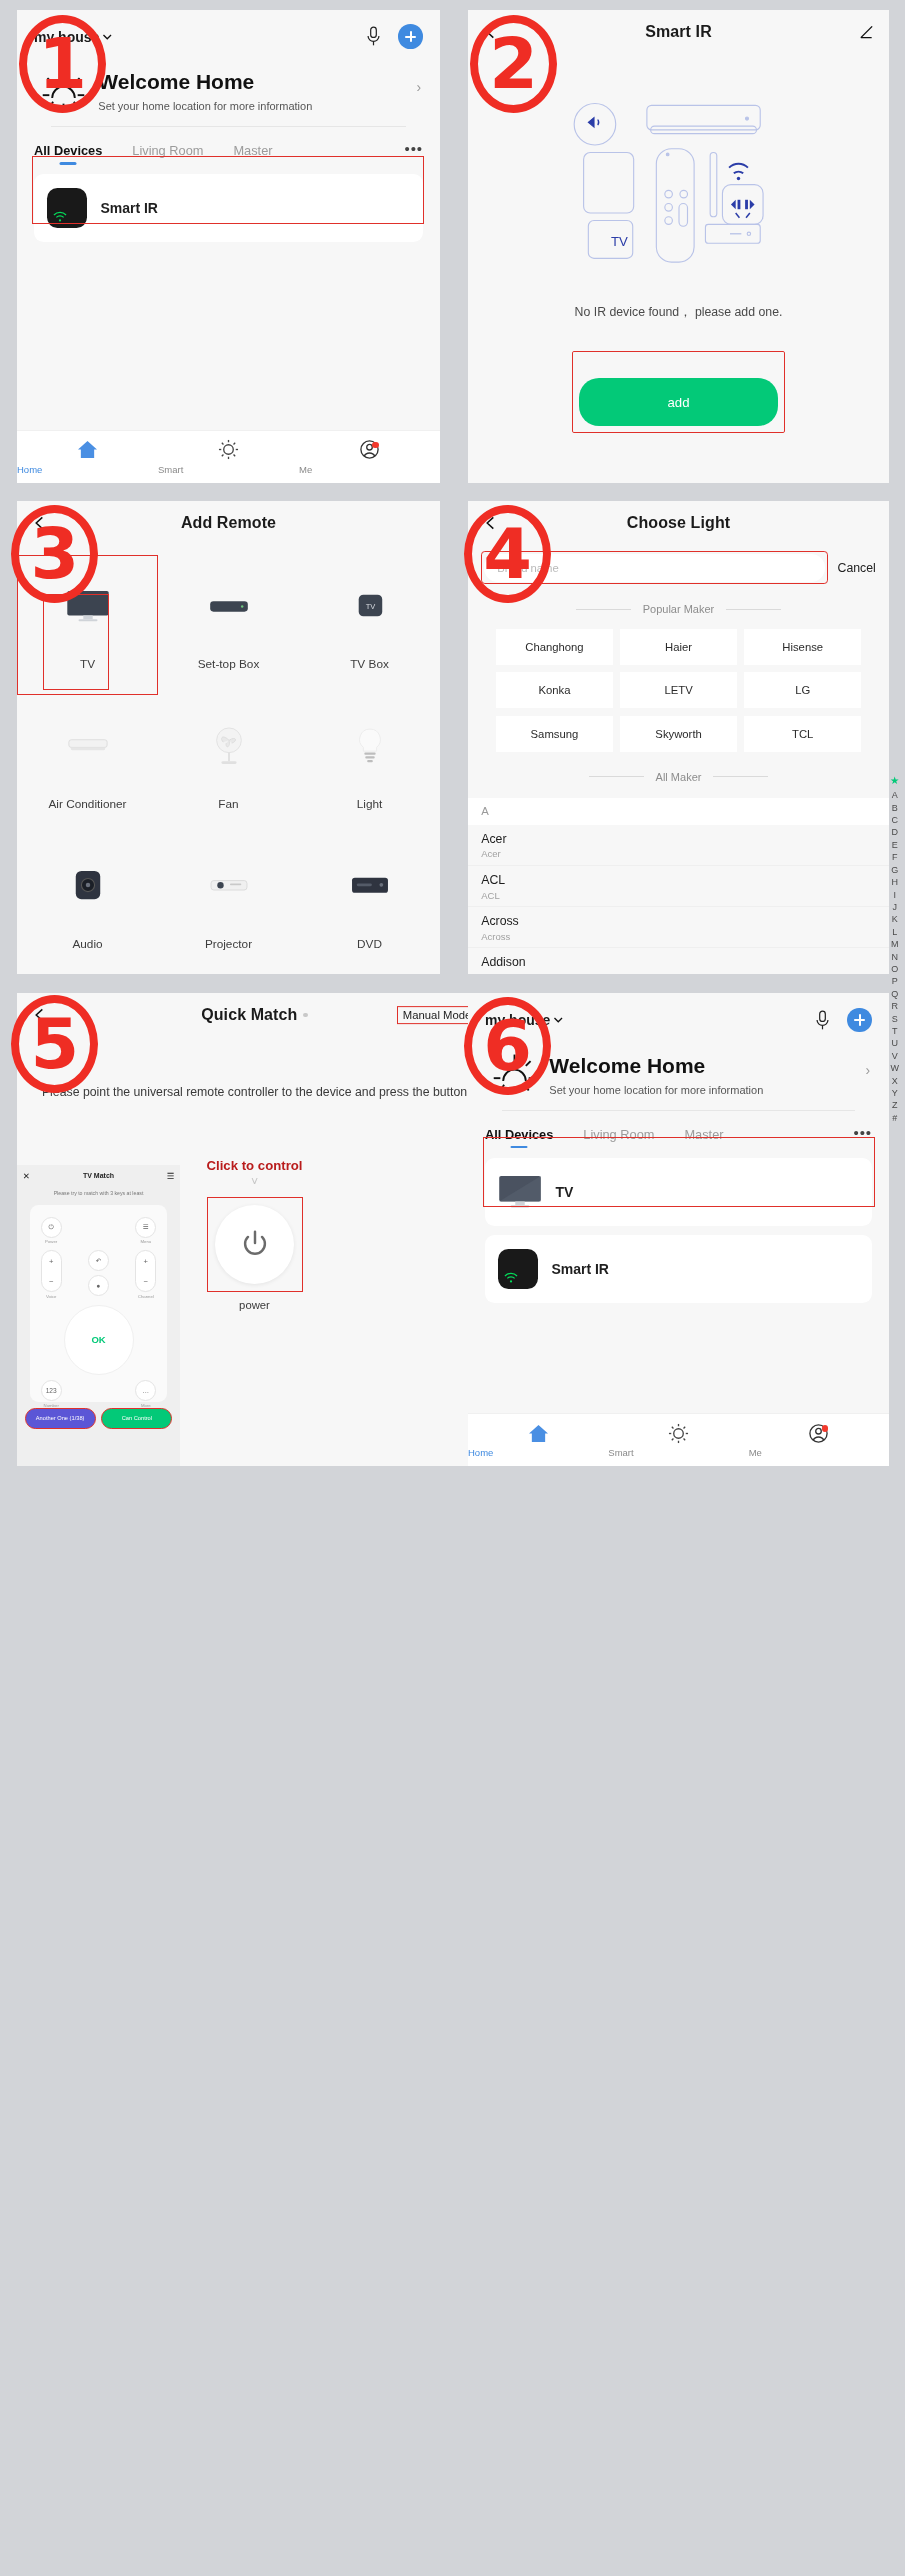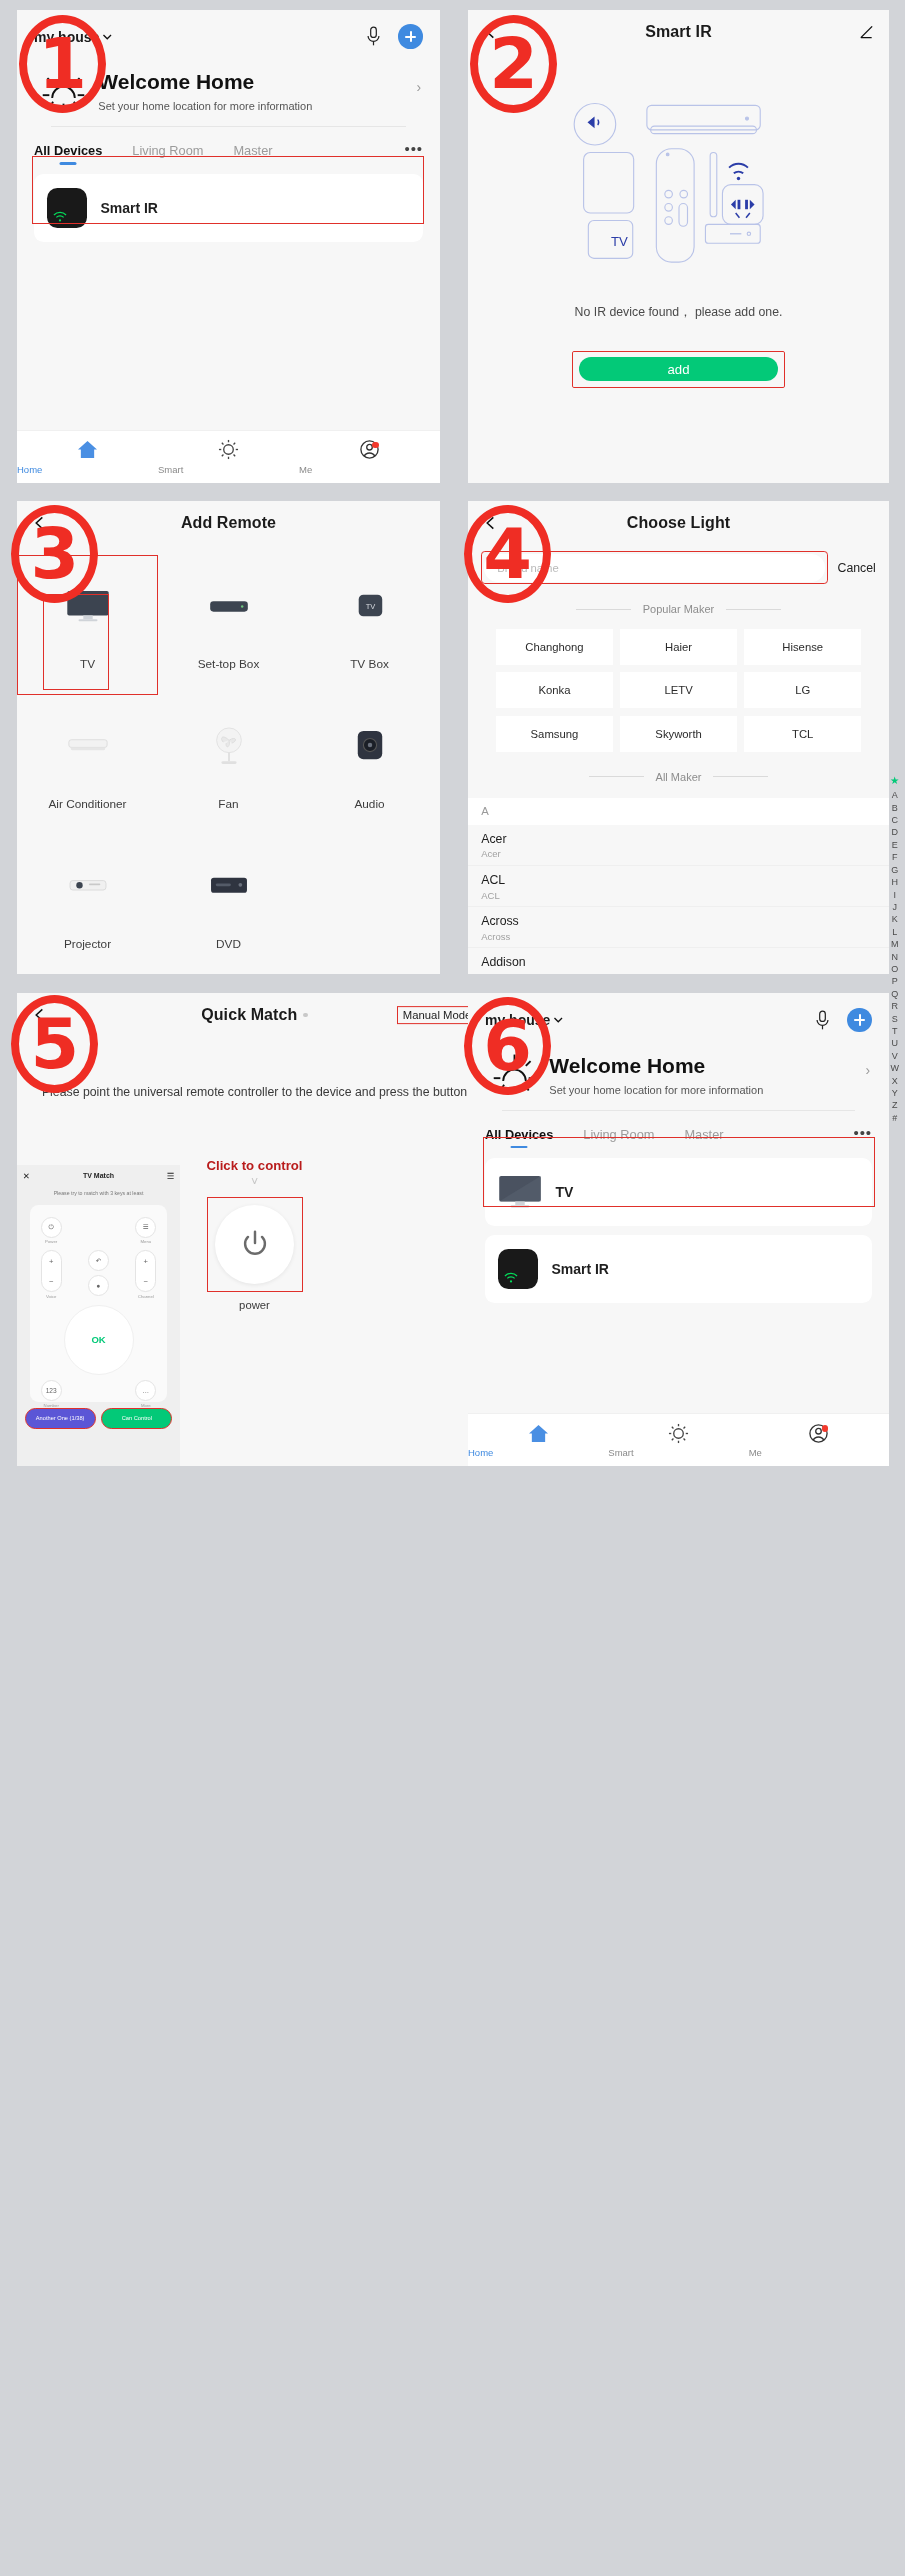--- a/index.html
+++ b/index.html
@@ -115,23 +115,23 @@
     background:#f2392c; margin-left:12.3px; margin-top:-9.5px;
   }
   
   .ir-illus { margin: 40px auto 0 auto; width: 246px; height: 170px; position:relative; }
   .empty-msg {
     text-align:center; font-size:12.3px; color:#4a4a4a; margin-top:40px;
   }
   .add-wrap { display:flex; justify-content:center; margin-top:30px; }
   .hl-box { border:1.9px solid #e0302a; padding:5.7px; border-radius:1.9px; }
   .add-btn {
-    width: 199px; height:24px; border-radius:20px; background:#03c978;
+    width: 199px; height:48px; border-radius:20px; background:#03c978;
     color:#fff; font-size:13.2px; display:flex; align-items:center;
-    justify-content:center; border:none;
+    justify-content:center; border:none;margin-top:21px;
   }
   
   .grid3 { display:grid; grid-template-columns:repeat(3,1fr); padding-top:9.5px; }
   .gcell {
     height:140px; display:flex; flex-direction:column;
     align-items:center; justify-content:flex-start; padding-top:24.6px;
   }
   .gcell .gic { height:53px; display:flex; align-items:center; justify-content:center;}
   .gcell .glb { font-size:11.8px; color:#3d3d3d; text-align:center; margin-top:24.6px; line-height:1.3;}
   .gcell.sel { outline:1.9px solid #e0302a; outline-offset:-1.9px; }
@@ -474,20 +474,31 @@
         <div class="gic">
           <svg width="38" height="42" viewBox="0 0 40 44">
               <circle cx="20" cy="16" r="13" fill="#f3f3f3" stroke="#e2e2e2"></circle>
               <path d="M20 16 C13 9 10 14 14 18 M20 16 C28 11 29 17 23 19 M20 16 C22 24 16 25 17 19" fill="#e8e8e8" stroke="#dcdcdc"></path>
               <rect x="19" y="29" width="2" height="9" fill="#e0e0e0"></rect>
               <rect x="12" y="38" width="16" height="3" rx="1.5" fill="#e0e0e0"></rect>
             </svg>
         </div>
         <div class="glb">Fan</div>
       </div>
+      <div class="gcell">
+        <div class="gic">
+          <svg width="32" height="42" viewBox="0 0 34 44">
+              <path d="M17 4a11 11 0 0 1 7 19.5v4h-14v-4A11 11 0 0 1 17 4z" fill="#fafafa" stroke="#ececec"></path>
+              <rect x="11" y="29" width="12" height="2.3" rx="1" fill="#bdbdbd"></rect>
+              <rect x="12" y="33" width="10" height="2.3" rx="1" fill="#bdbdbd"></rect>
+              <rect x="14" y="37" width="6" height="2.3" rx="1" fill="#bdbdbd"></rect>
+            </svg>
+        </div>
+        <div class="glb">Light</div>
+      </div>
 
       <div class="gcell">
         <div class="gic">
           <svg width="32" height="34" viewBox="0 0 34 36">
               <rect x="4" y="2" width="26" height="30" rx="6" fill="#2f3440"></rect>
               <circle cx="17" cy="17" r="7" fill="#1b1f27" stroke="#555" stroke-width="1.2"></circle>
               <circle cx="17" cy="17" r="2.4" fill="#6a707c"></circle>
             </svg>
         </div>
         <div class="glb">Audio</div>

